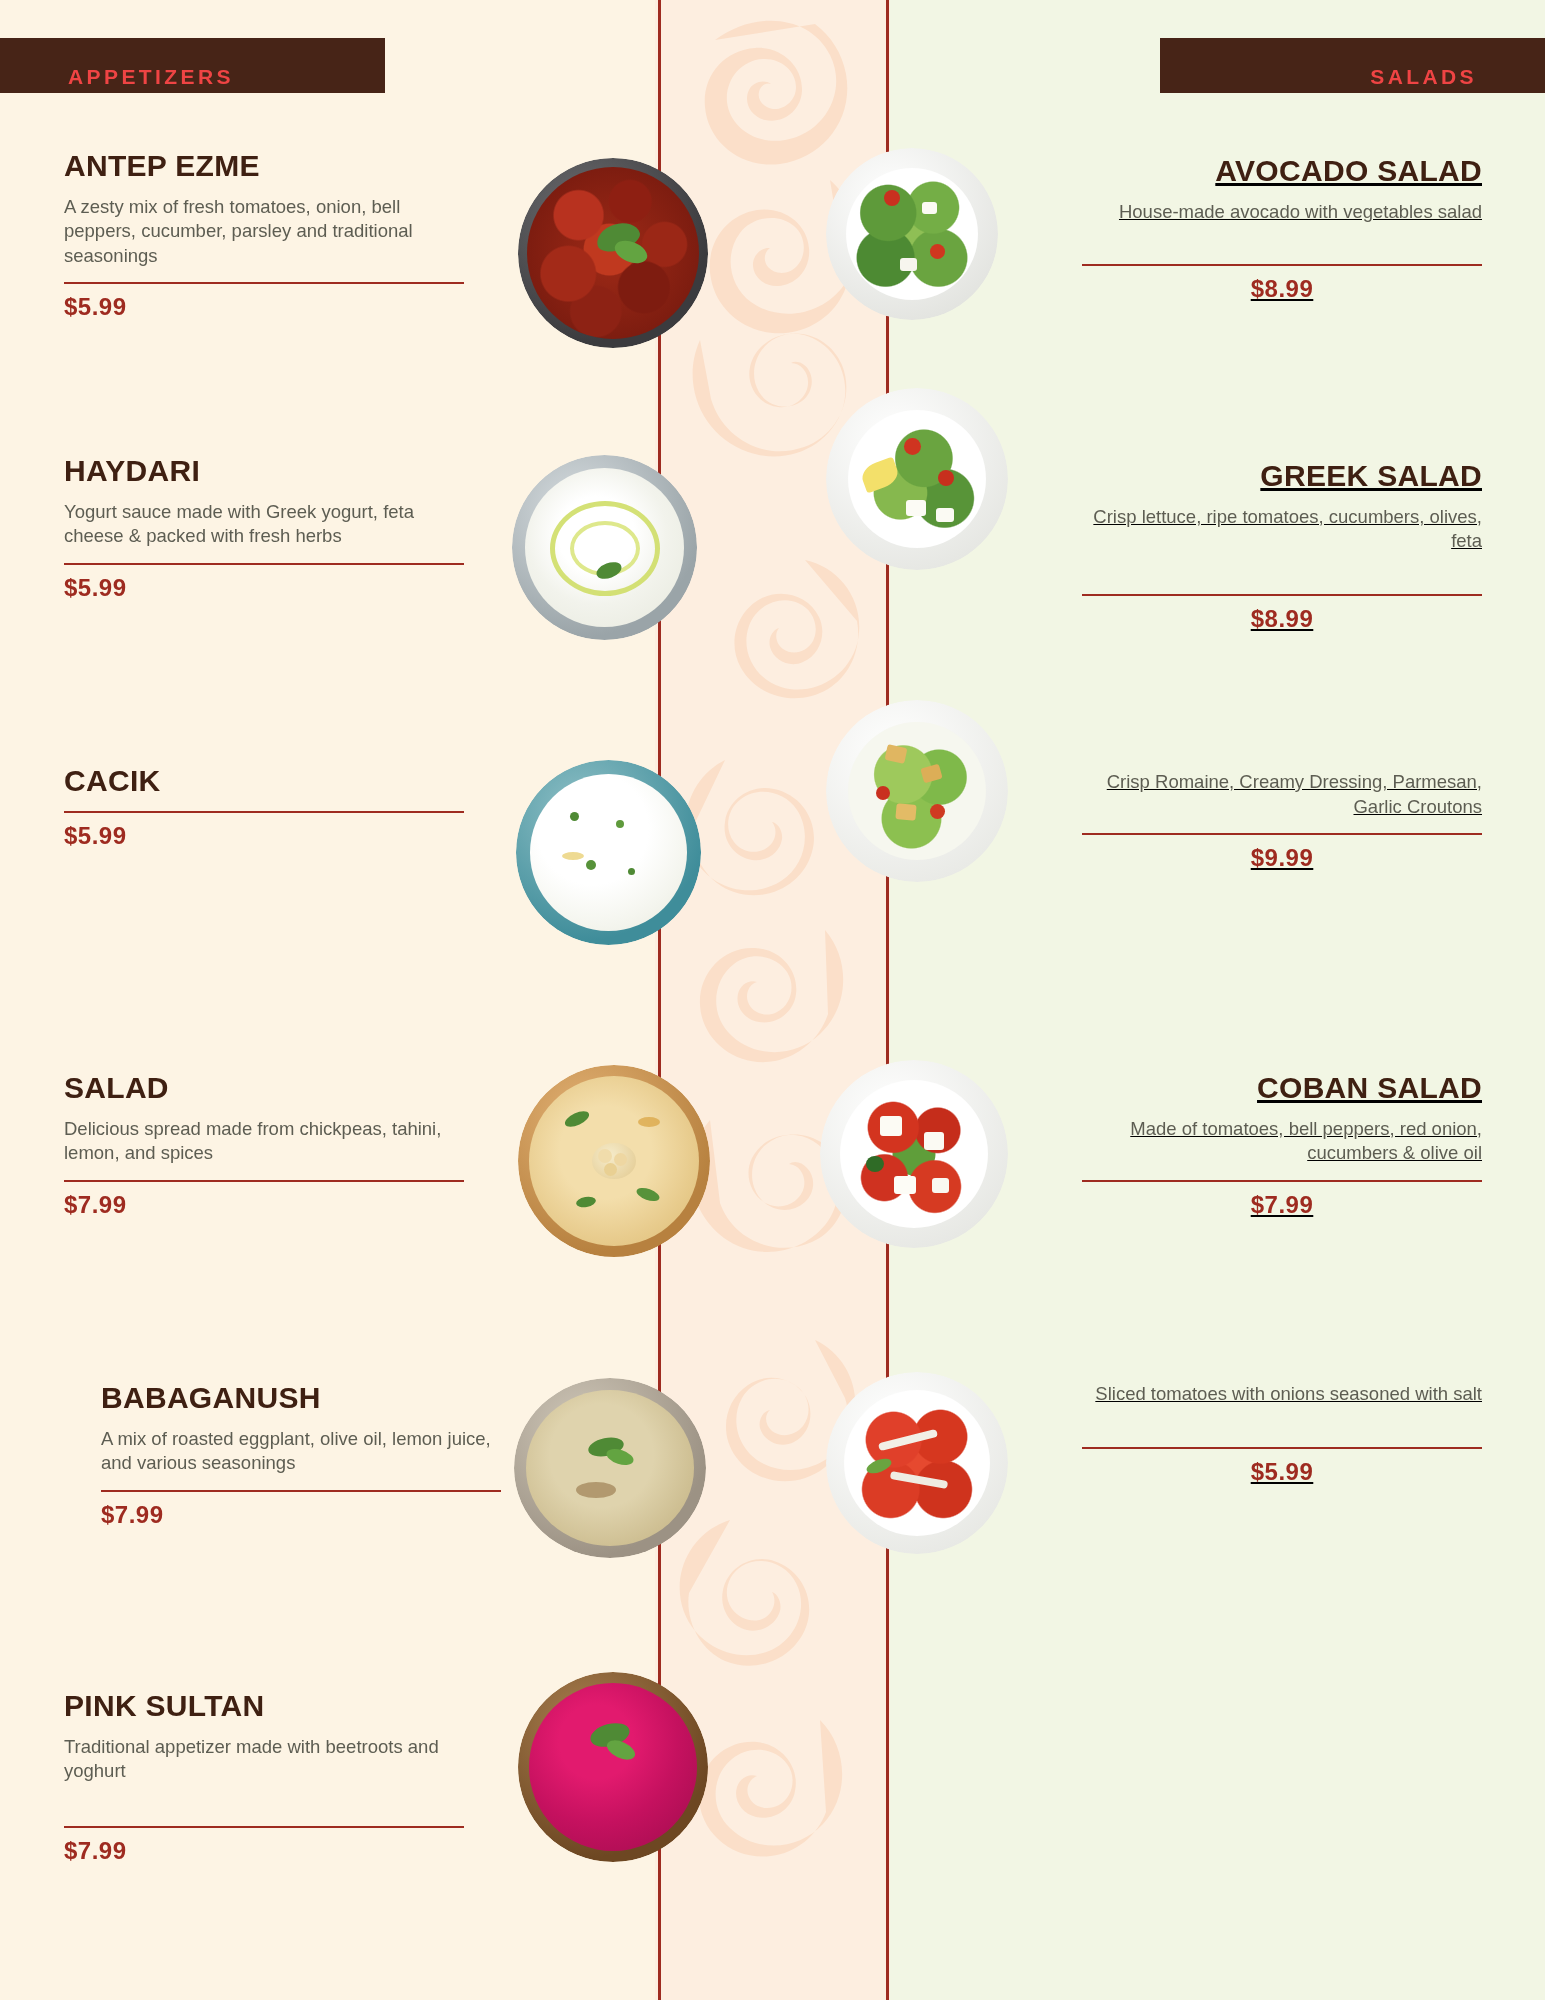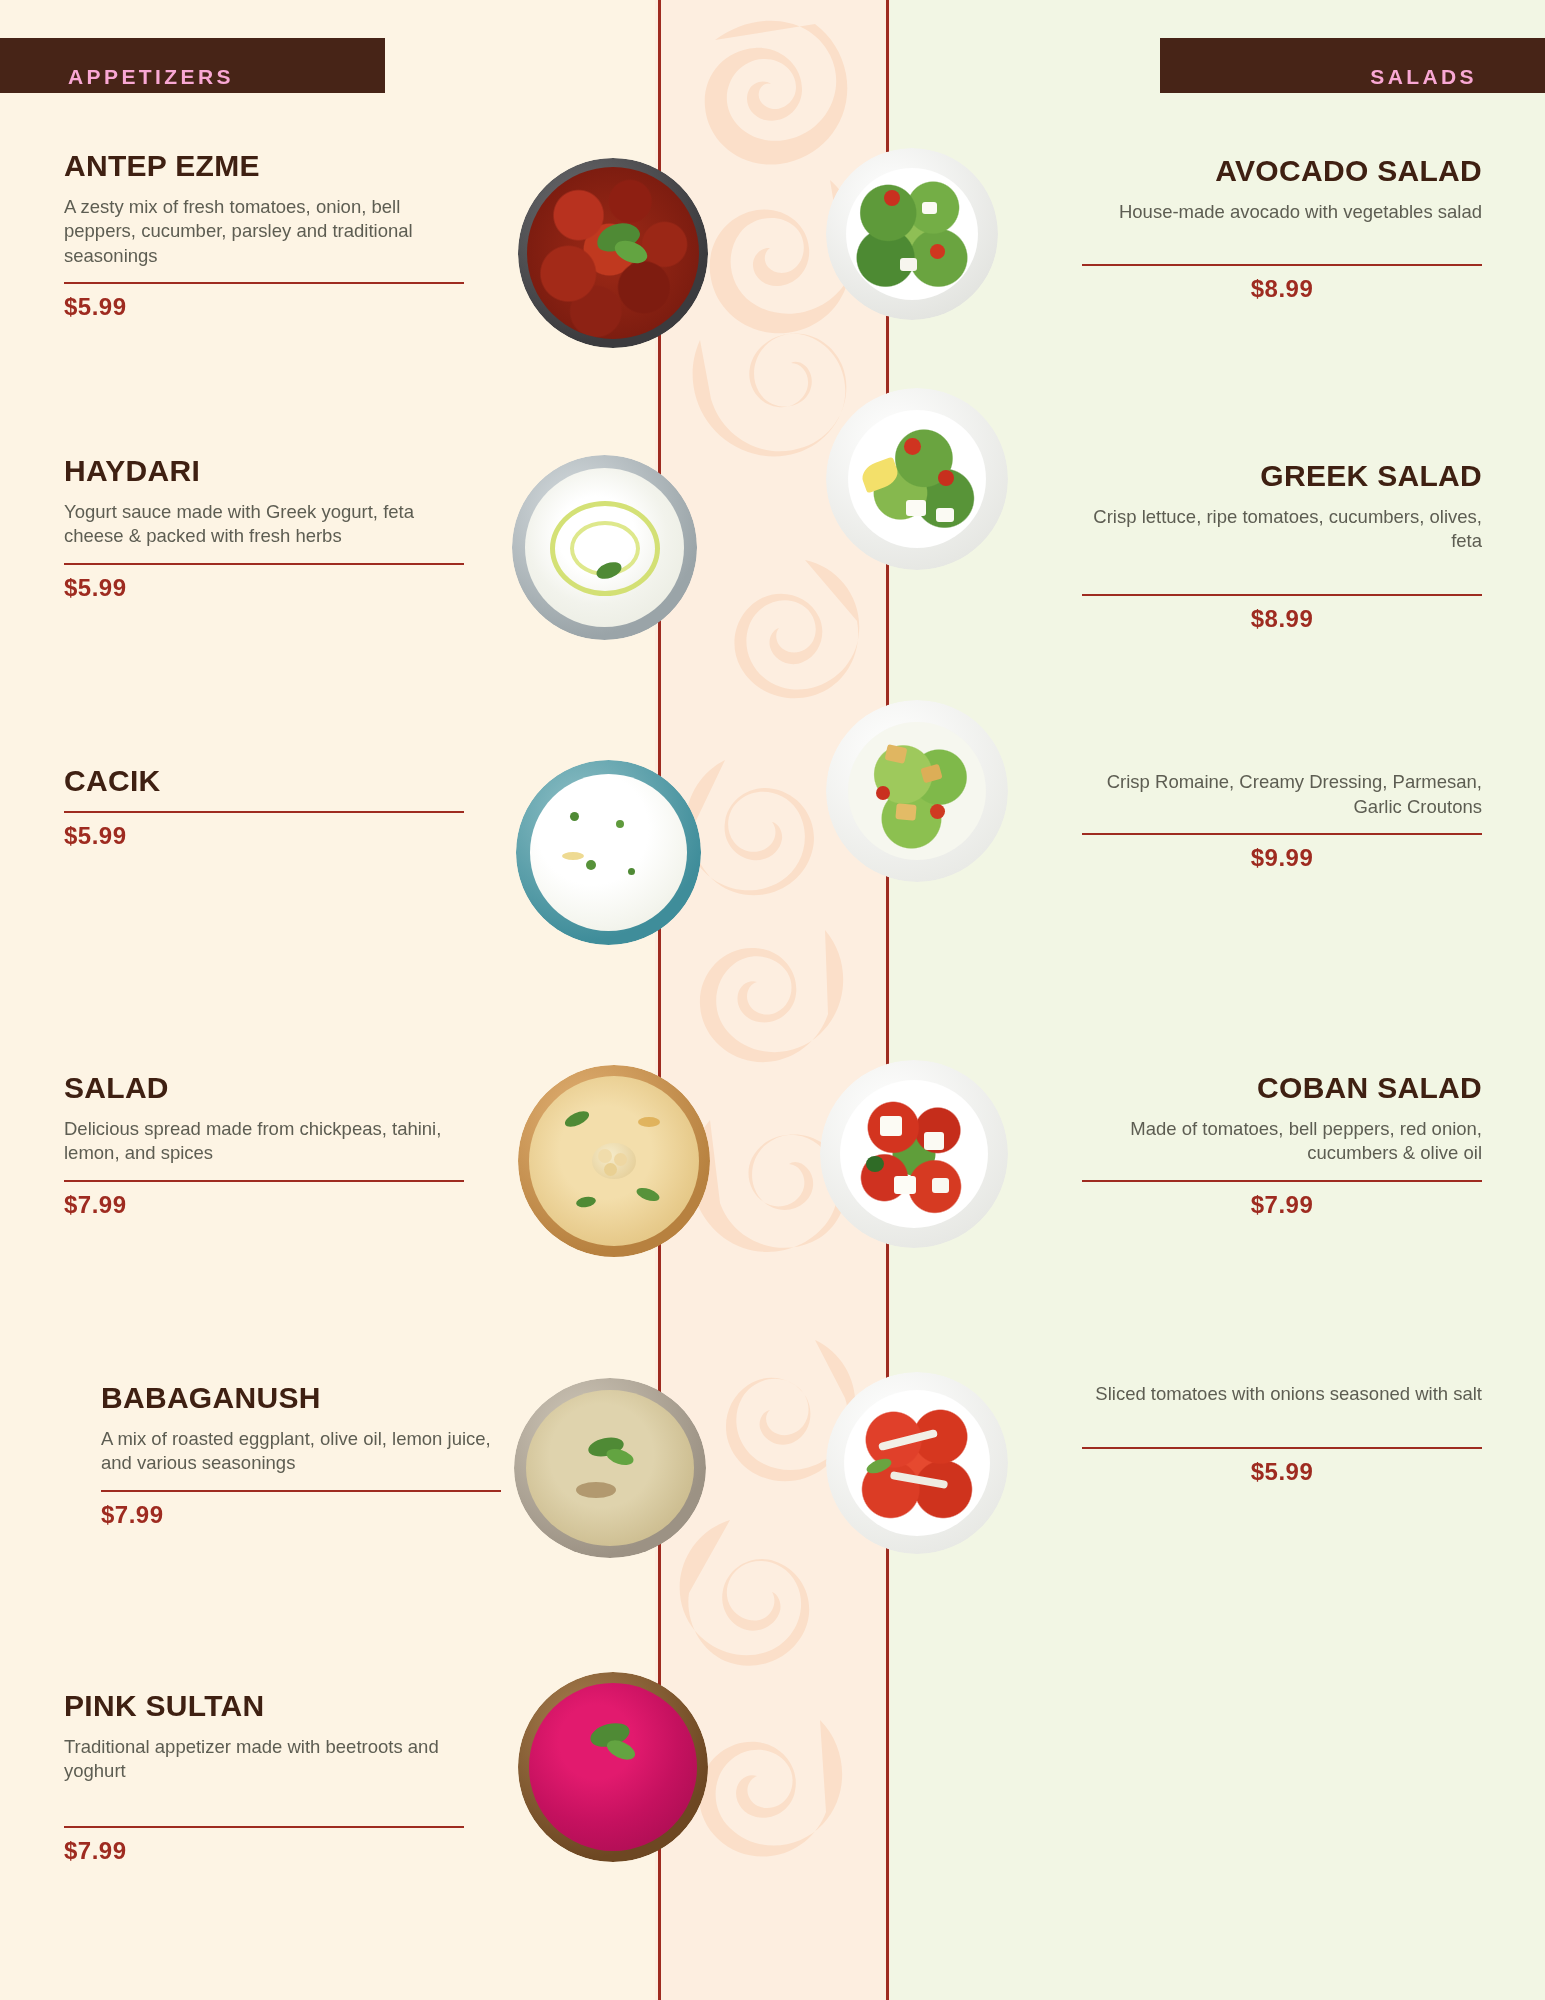--- a/index.html
+++ b/index.html
@@ -61,39 +61,39 @@
   
   .sec-header {
     position: absolute;
     top: 38px;
     height: 55px;
     background: #472417;
     display: flex;
     align-items: center;
   }
   .sec-header span {
-    color: #f9a8d4;
+    color: #ef4444;
     font-size: 21px;
     letter-spacing: 3.4px;
     font-weight: 700;
     margin-top: 22px;
   }
   .sec-header.appetizers {
     left: 0;
     width: 385px;
     padding-left: 68px;
     justify-content: flex-start;
   }
   .sec-header.salads {
     left: 1160px;
     width: 385px;
     padding-right: 68px;
     justify-content: flex-end;
   }
-  .col-right { left: 1082px; text-align: right; }
+  .col-right { left: 1082px; text-align: right; text-decoration: underline; }
 
   .item { position: absolute; width: 400px; }
 
   .item h2 {
     font-size: 30px;
     font-weight: 700;
     color: #3f2012;
     letter-spacing: 0.3px;
     margin-bottom: 13px;
     line-height: 1.05;

